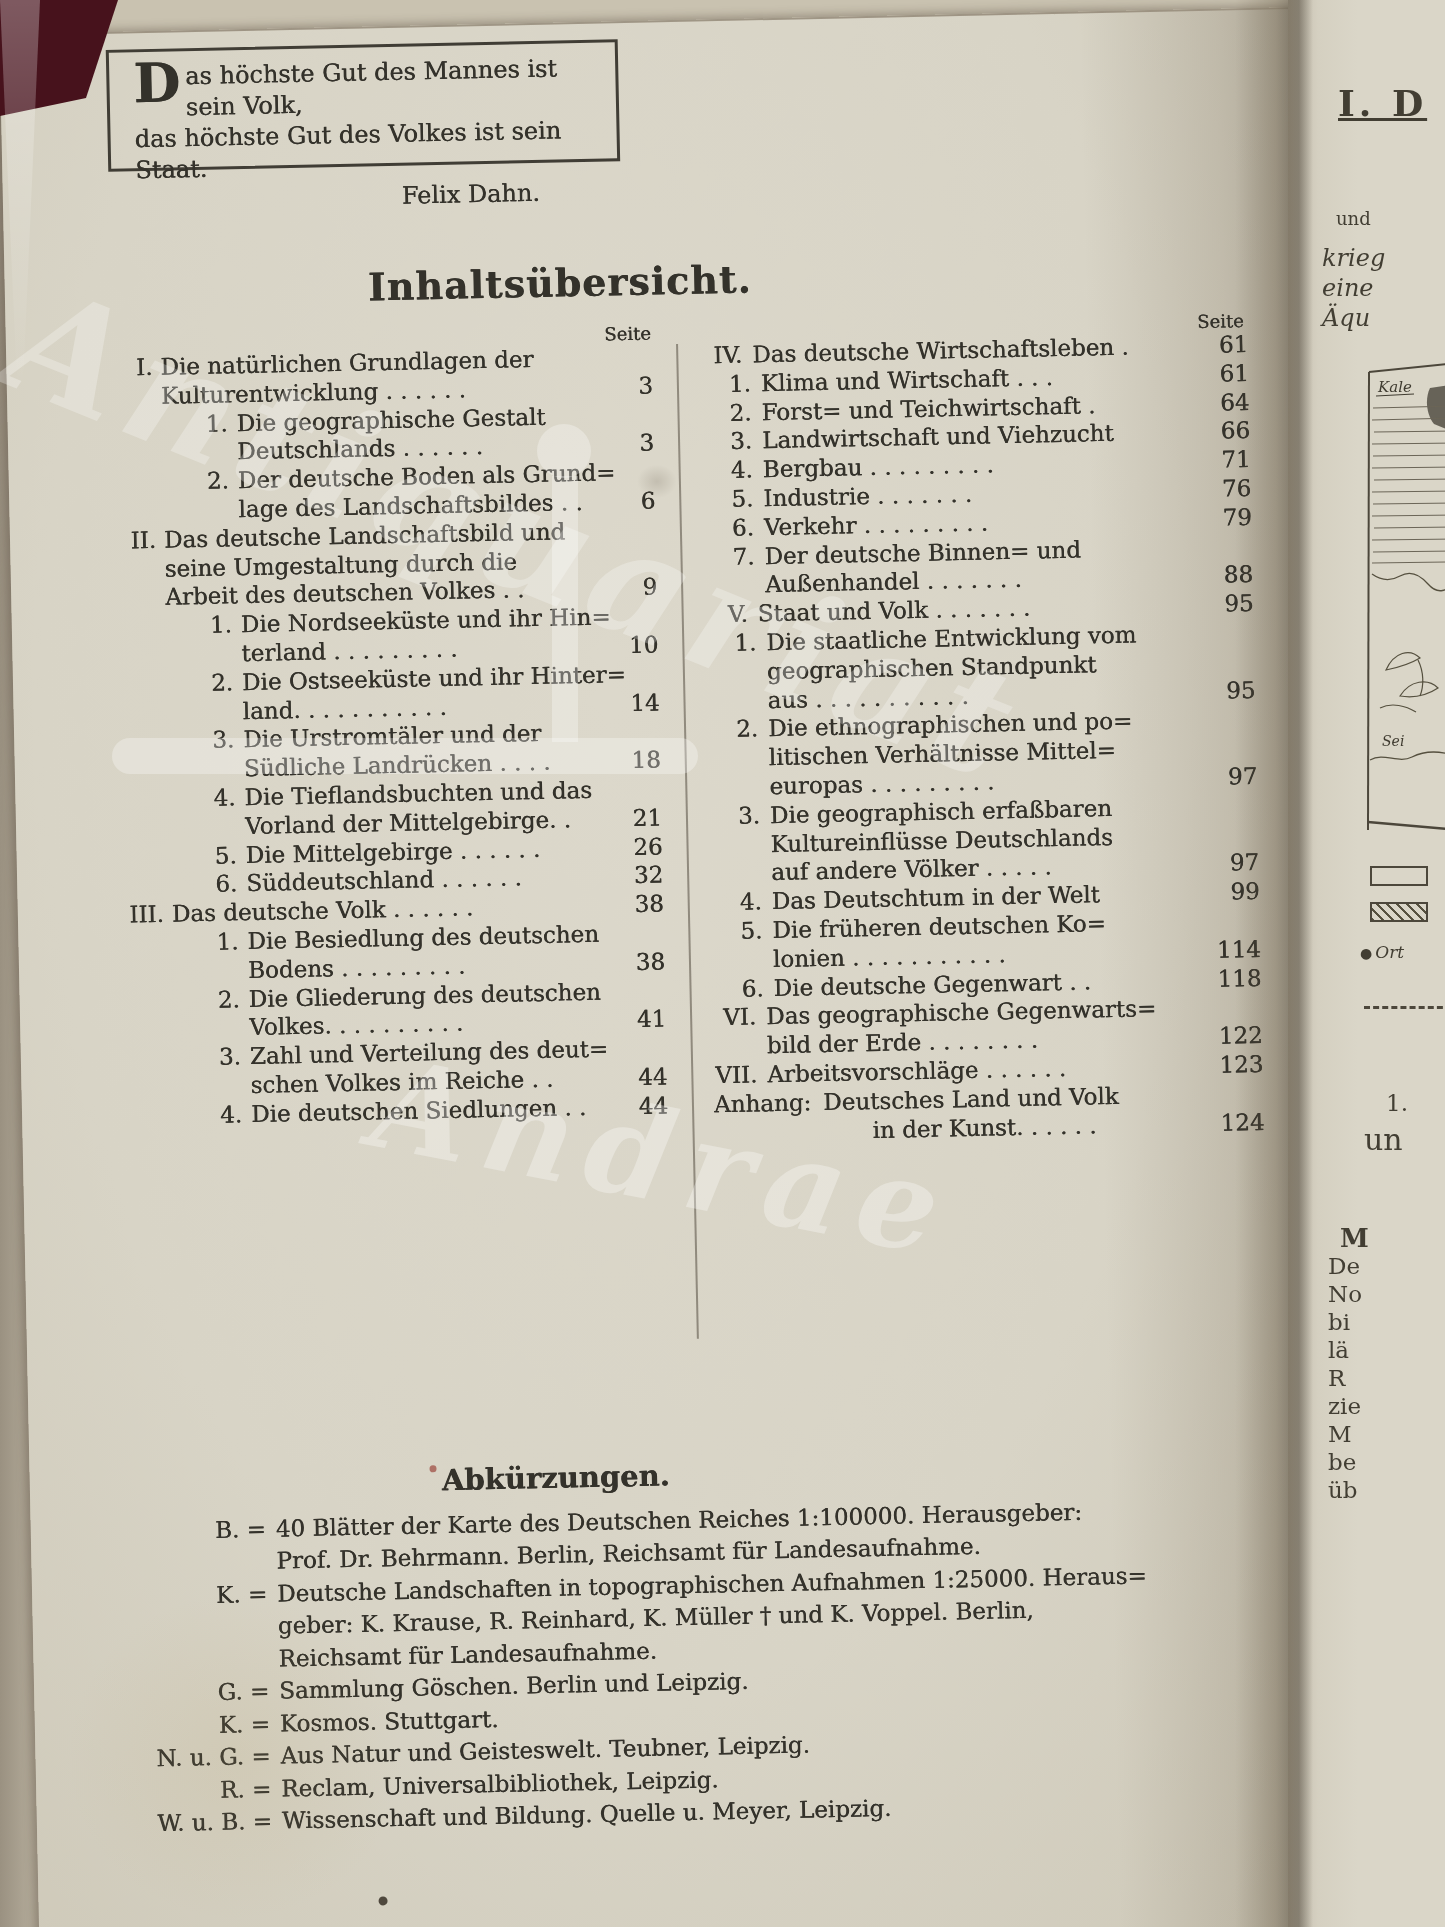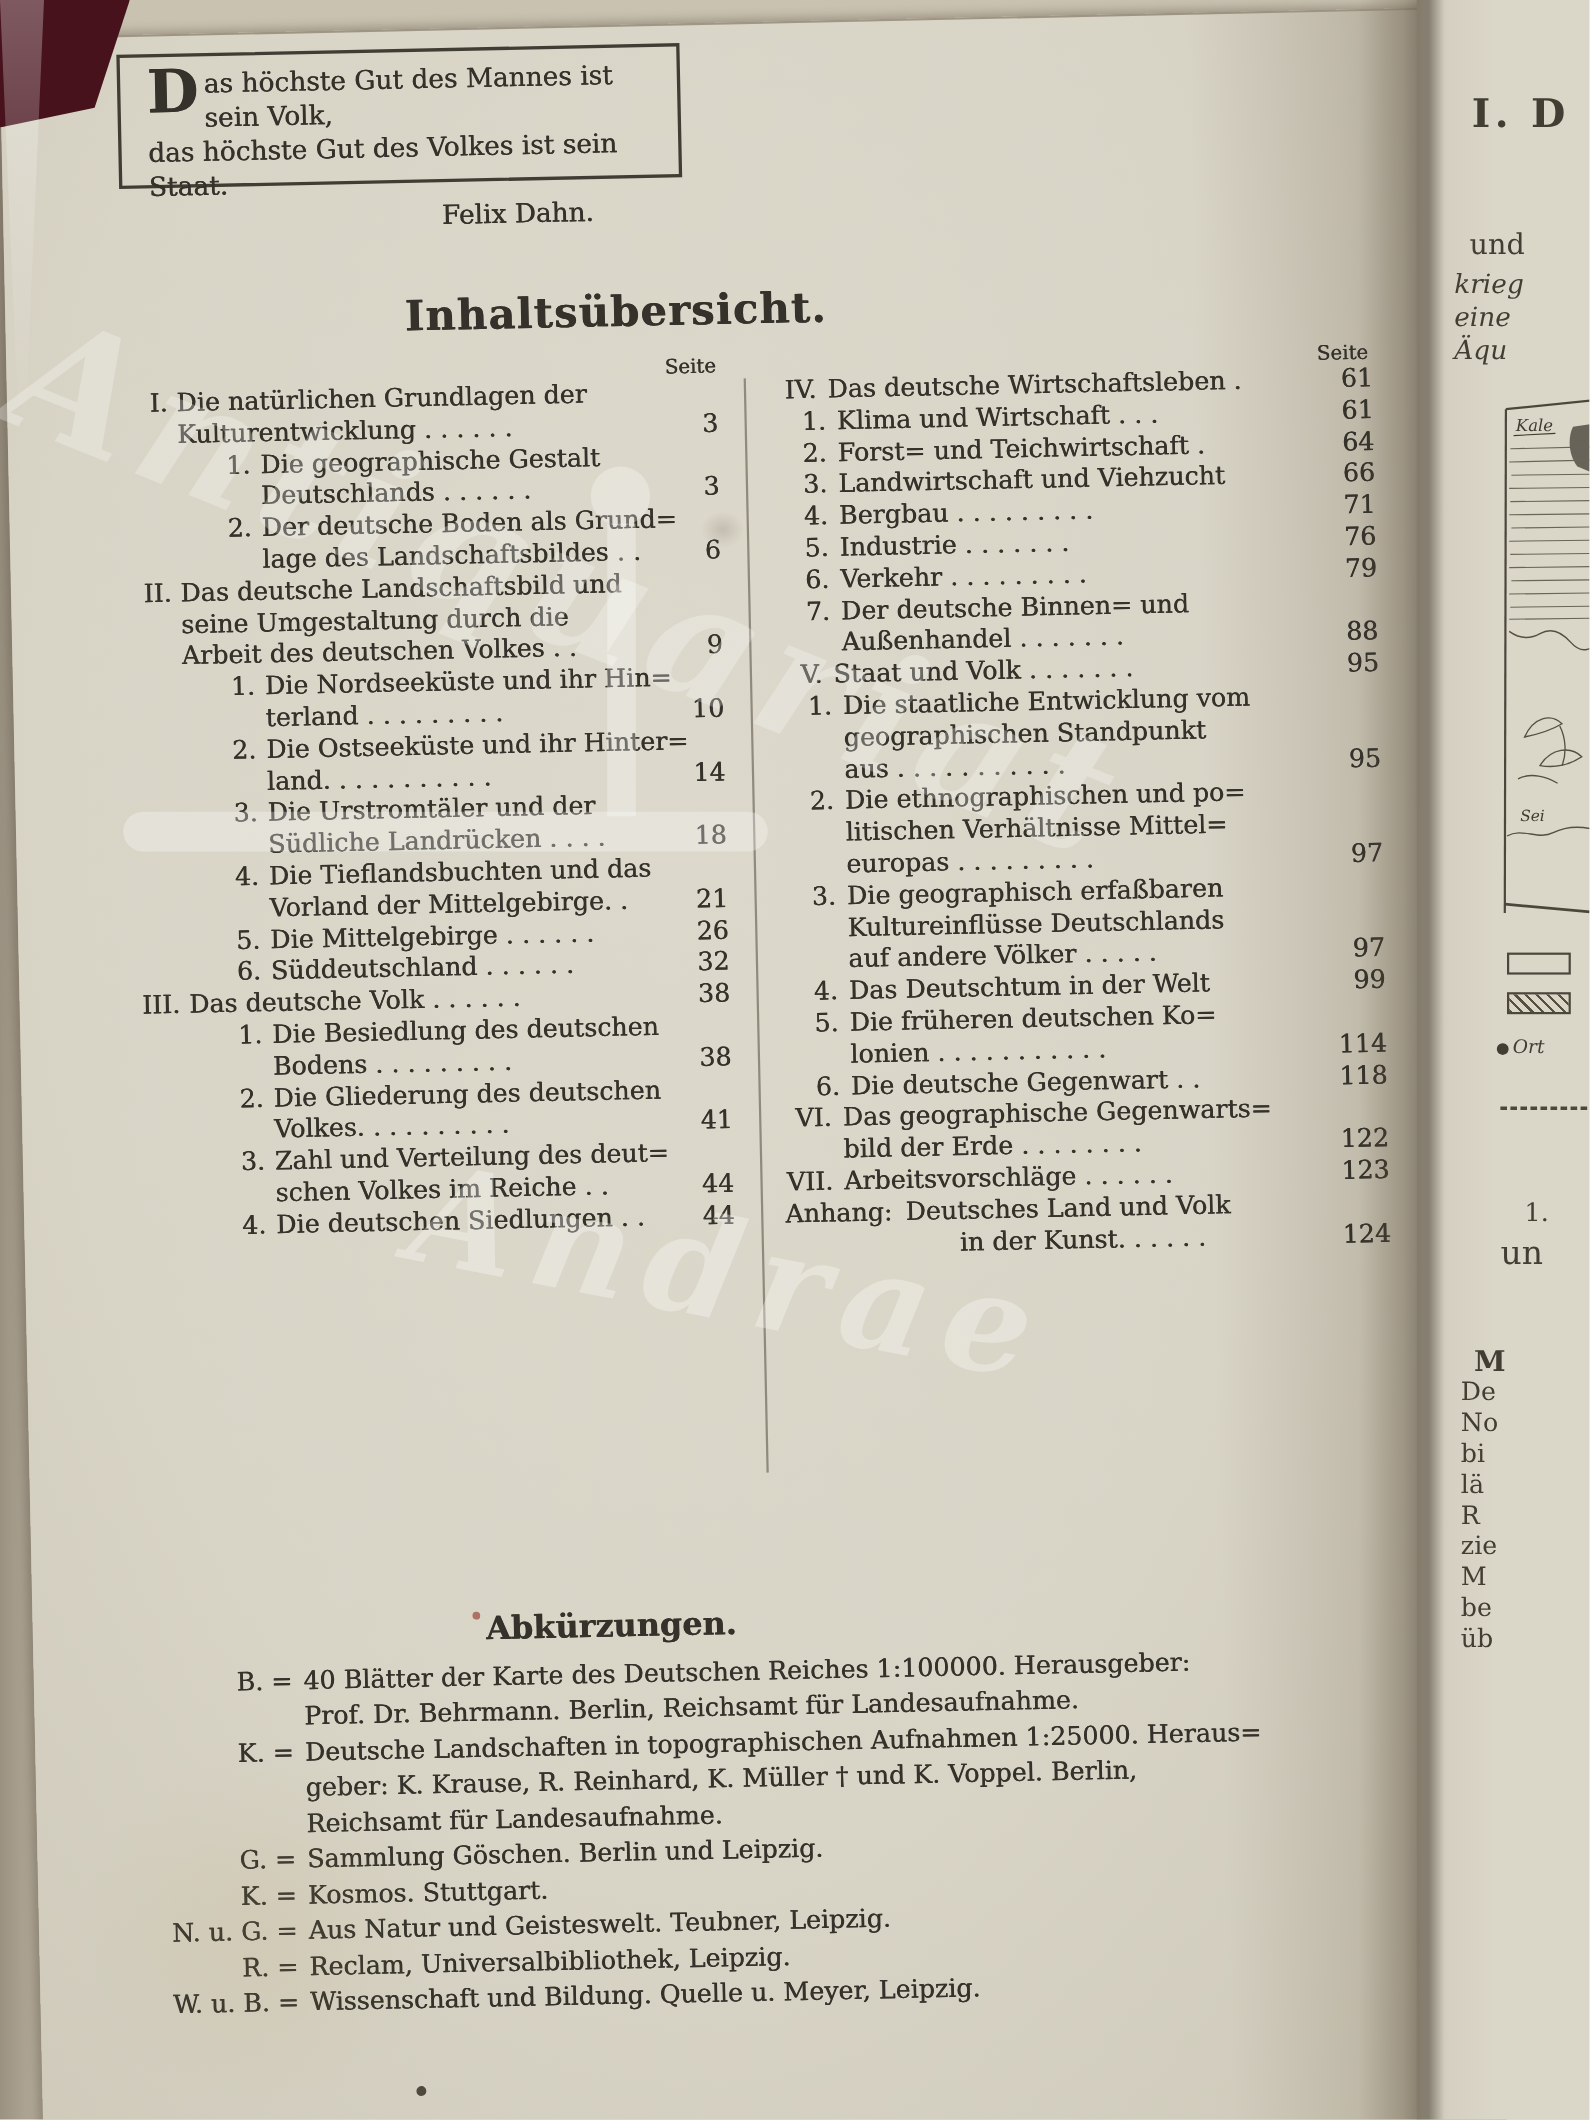--- a/index.html
+++ b/index.html
@@ -64,22 +64,22 @@
   #speck-red{left:400px;top:1438px;width:7px;height:7px;background:rgba(150,60,50,.65);}
   #speck-dark{left:340px;top:1868px;width:9px;height:9px;background:rgba(45,38,28,.8);}
   #blotch{left:628px;top:442px;width:40px;height:34px;background:radial-gradient(rgba(110,100,85,.22),rgba(110,100,85,0) 70%);}
   #stain-bl{left:30px;top:1560px;width:340px;height:330px;background:radial-gradient(rgba(185,165,115,.14),rgba(185,165,115,0) 70%);}
   
   #gutter{position:absolute;left:1235px;top:0;width:78px;height:100%;z-index:16;pointer-events:none;
     background:linear-gradient(90deg,rgba(101,88,66,0) 0%,rgba(101,88,66,.30) 52%,rgba(58,50,38,.45) 82%,rgba(101,88,66,0) 100%);}
   #page-right{position:absolute;left:1288px;top:0;width:170px;height:1960px;z-index:14;overflow:hidden;
     background:linear-gradient(90deg,#a89f8d 0,#c8c2b2 12px,#d5d0c1 30px,#dad6c8 70px);
     color:#423e33;}
-  #rp-heading{position:absolute;left:50px;top:82px;font-size:36px;font-weight:bold;letter-spacing:4px;white-space:nowrap;}
-  #rp-und{position:absolute;left:48px;top:208px;font-size:26px;}
+  #rp-heading{position:absolute;left:50px;top:82px;font-size:36px;font-weight:bold;letter-spacing:4px;white-space:nowrap;text-decoration:underline;}
+  #rp-und{position:absolute;left:48px;top:208px;font-size:18px;}
   #rp-italics{position:absolute;left:34px;top:243px;font-size:24px;font-style:italic;line-height:30px;}
   #rp-map{position:absolute;left:78px;top:360px;}
   .swatch{position:absolute;box-sizing:border-box;border:2px solid #4c473b;width:58px;height:20px;}
   #legend-rect1{left:82px;top:866px;}
   #legend-rect2{left:82px;top:902px;
     background:repeating-linear-gradient(45deg,#56513f 0,#56513f 2px,transparent 2px,transparent 7px);}
   #legend-ort{position:absolute;left:72px;top:942px;font-size:17px;font-style:italic;white-space:nowrap;}
   #legend-ort .dot{font-size:14px;font-style:normal;padding-right:3px;}
   #legend-dash{position:absolute;left:76px;top:1006px;width:88px;border-top:3px dashed #4c473b;}
   #rp-listnum{position:absolute;left:98px;top:1090px;font-size:23px;}

